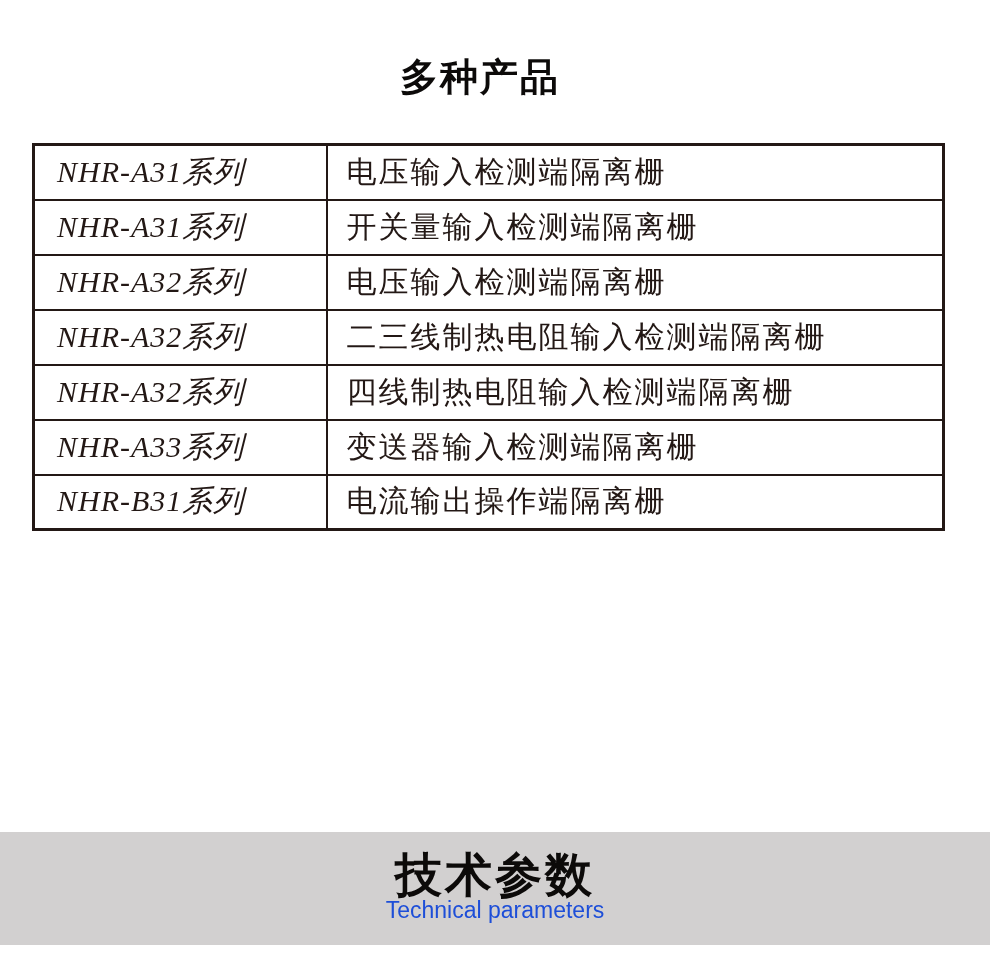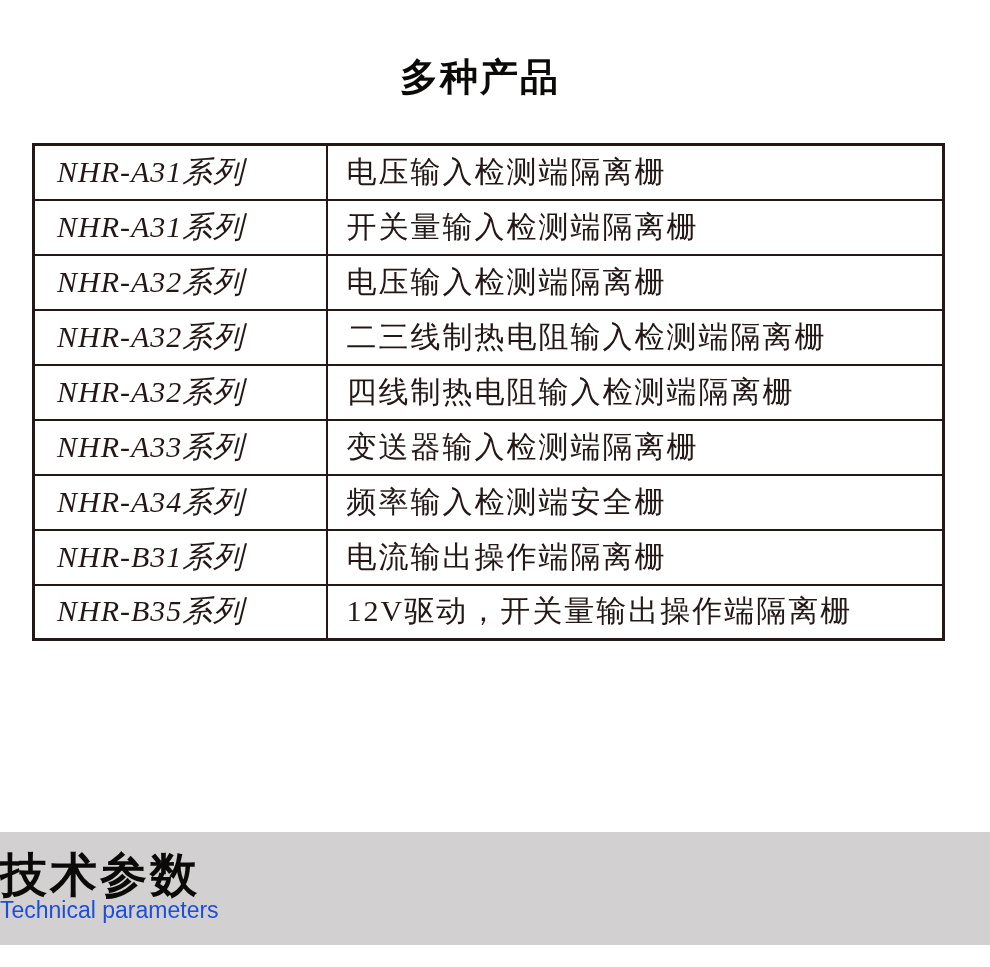--- a/index.html
+++ b/index.html
@@ -60,20 +60,21 @@
     letter-spacing:2px;
     margin-top:8px;
   }
   .tech-banner{
     position:absolute;
     top:832px;
     left:0;
     width:990px;
     height:113px;
     background:var(--banner-bg);
+    text-align:center;
   }
   .tech-banner-title{
     margin-top:17px;
     font-size:47px;
     font-weight:600;
     color:#0c0a09;
     letter-spacing:3px;
     line-height:1.1;
     font-family:"Liberation Sans","DejaVu Sans",sans-serif;
   }
@@ -115,30 +116,22 @@
         </tr>
         <tr>
           <td class="col-series">NHR-A32系列</td>
           <td class="col-desc">四线制热电阻输入检测端隔离栅</td>
         </tr>
         <tr>
           <td class="col-series">NHR-A33系列</td>
           <td class="col-desc">变送器输入检测端隔离栅</td>
         </tr>
         <tr>
-          <td class="col-series">NHR-A34系列</td>
-          <td class="col-desc">频率输入检测端安全栅</td>
-        </tr>
-        <tr>
           <td class="col-series">NHR-B31系列</td>
           <td class="col-desc">电流输出操作端隔离栅</td>
-        </tr>
-        <tr>
-          <td class="col-series">NHR-B35系列</td>
-          <td class="col-desc">12V驱动，开关量输出操作端隔离栅</td>
         </tr>
       </tbody>
   </table>
 
   <div class="tech-banner">
     <div class="tech-banner-title">技术参数</div>
     <div class="tech-banner-subtitle">Technical parameters</div>
   </div>
 
 </div>

